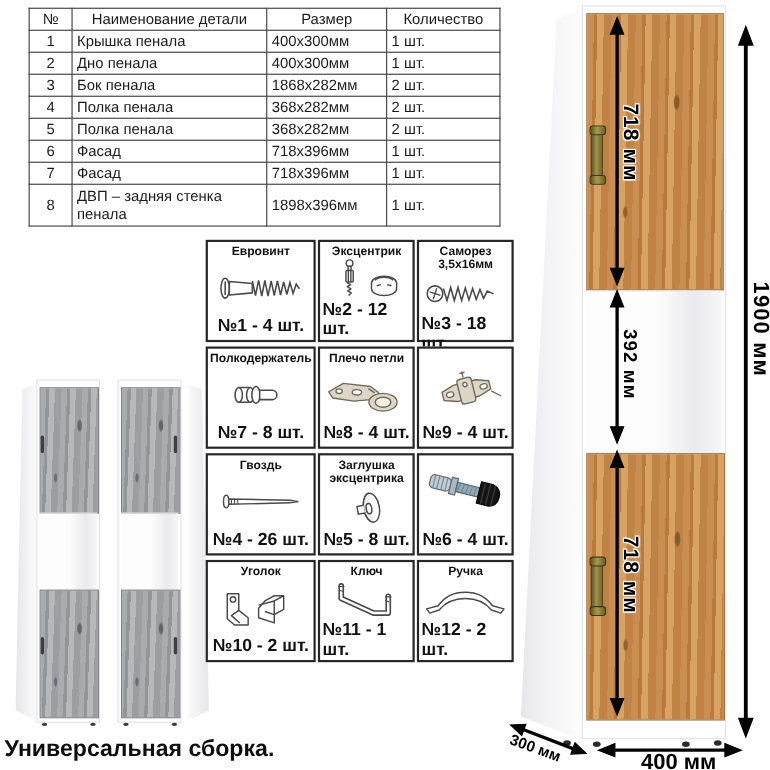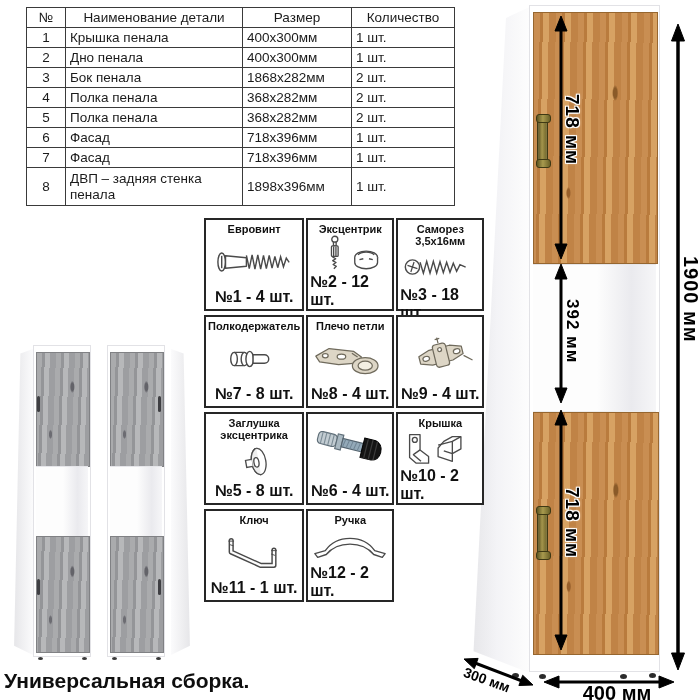--- a/index.html
+++ b/index.html
@@ -12,21 +12,21 @@
   .parts-table th,.parts-table td{border:1.6px solid #3a3a3a;padding:0 4px;height:19px;
                font-weight:400;line-height:1.12;}
   .parts-table th{text-align:center;}
   .col-num{width:30px;text-align:center;}
   .col-name{width:168px;text-align:left;padding-left:6px;}
   .col-size{width:100px;text-align:left;}
   .col-qty{width:94px;text-align:left;}
   .row-tall td{height:37px;}
 
   
-  .hw-grid{position:absolute;left:204px;top:218px;width:274px;display:grid;
+  .hw-grid{position:absolute;left:187px;top:218px;width:274px;display:grid;
            grid-template-columns:repeat(3,1fr);grid-auto-rows:93px;
            column-gap:2px;row-gap:4px;z-index:5;}
   .hw-cell{border:2px solid #262626;background:#fff;display:flex;flex-direction:column;
            align-items:center;justify-content:space-between;padding:3px 2px 3px;}
   .hw-title{font-weight:700;font-size:11px;line-height:1.12;text-align:center;color:#111;}
   .hw-icon{flex:1;display:flex;align-items:center;justify-content:center;width:100%;}
   .hw-count{font-weight:700;font-size:16px;color:#111;}
 
   
   .wood-gold{background:
@@ -227,20 +227,33 @@
           <ellipse cx="27" cy="22" rx="3.5" ry="2.5" fill="#fff"></ellipse>
           <ellipse cx="60" cy="22" rx="3.5" ry="2.5" fill="#fff"></ellipse>
           <circle cx="43" cy="16" r="2" fill="#fff"></circle>
           <path d="M43 3 v6 M40.5 4.5 h5 M66 28 l8 7" fill="none"></path>
         </g>
           </svg>
       </div>
       <div class="hw-count">№9 - 4 шт.</div>
     </div>
 
+    <div class="hw-cell">
+      <div class="hw-title">Гвоздь</div>
+      <div class="hw-icon">
+        <svg viewBox="0 0 84 40" width="80" height="38">
+            <g fill="#fff" stroke="#4a4a4a" stroke-width="1.4">
+          <ellipse cx="9" cy="20" rx="2.6" ry="6"></ellipse>
+          <path d="M11.5 17.5 L70 18.8 L78 20 L70 21.2 L11.5 22.5 Z"></path>
+          <path d="M14 17.7 v4.6 M17 17.8 v4.4 M20 18 v4.1" fill="none" stroke-width="1"></path>
+        </g>
+          </svg>
+      </div>
+      <div class="hw-count">№4 - 26 шт.</div>
+    </div>
 
     <div class="hw-cell">
       <div class="hw-title">Заглушка эксцентрика</div>
       <div class="hw-icon">
         <svg viewBox="0 0 84 40" width="80" height="38">
             <g transform="rotate(-10 44 20)" fill="#fff" stroke="#4a4a4a" stroke-width="1.4">
           <ellipse cx="47" cy="20" rx="7.5" ry="14"></ellipse>
           <path d="M47 6 a7.5 14 0 0 0 0 28" fill="#ededed"></path>
           <path d="M40 16.5 h-6.5 v7.5 h6.5" fill="#fff"></path>
           <ellipse cx="44.5" cy="20.5" rx="2.6" ry="5" fill="#fff"></ellipse>
@@ -261,21 +274,21 @@
           <path d="M35 10.4 l-1.5 8.2 M39 10.4 l-1.5 8.2 M43 10.4 l-1.5 8.2 M47 10.4 l-1.5 8.2 M51 10.4 l-1.5 8.2" stroke="#6f8494" stroke-width="1" fill="none"></path>
           <path d="M54 4 h12 q8 2 8 10.5 q0 8.5 -8 10.5 h-12 z" fill="#141414" stroke="#000" stroke-width="1"></path>
           <path d="M58 4.5 v20 M63 4 v21 M68 4.5 v20" stroke="#3b3b3b" stroke-width="1.3" fill="none"></path>
         </g>
           </svg>
       </div>
       <div class="hw-count">№6 - 4 шт.</div>
     </div>
 
     <div class="hw-cell">
-      <div class="hw-title">Крышка</div>
+      <div class="hw-title">Уголок</div>
       <div class="hw-icon">
         <svg viewBox="0 0 84 40" width="80" height="38">
             <g fill="#fff" stroke="#4a4a4a" stroke-width="1.4" stroke-linejoin="round">
           <path d="M10 6 h11 v16 l9 7 v7 h-13 l-7 -6 z"></path>
           <circle cx="15.5" cy="11.5" r="2.6"></circle>
           <path d="M21 22 l-7 5 l8 7" fill="none"></path>
           <path d="M46 13 l9 -5 h9 v13 l-9 5 v8 l-15 -5 v-9 z"></path>
           <path d="M64 8 l-9 5 v13 M55 13 l-15 4 M55 26 l-9 -3" fill="none"></path>
         </g>
           </svg>

